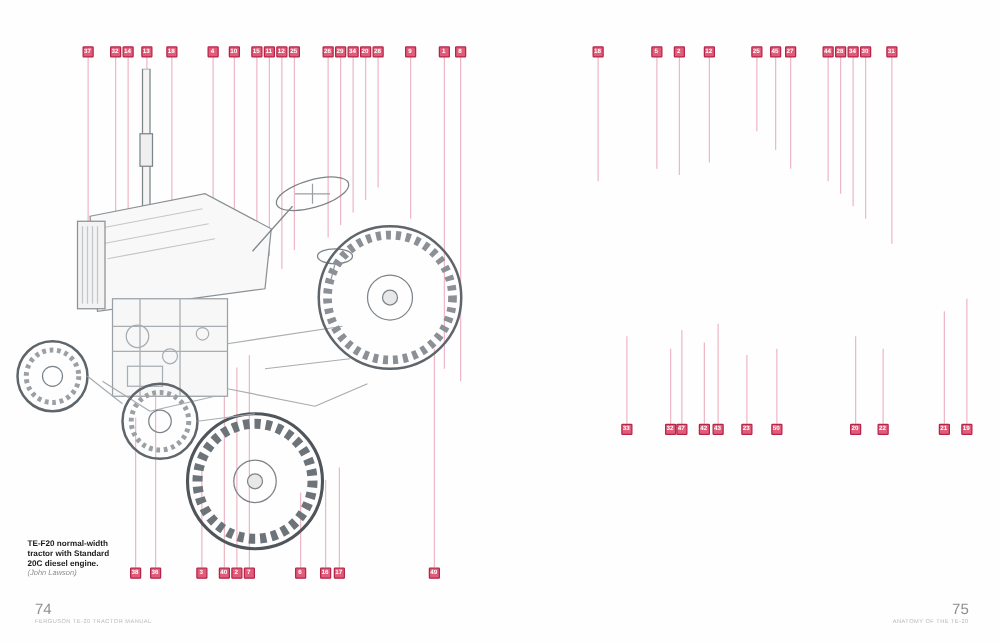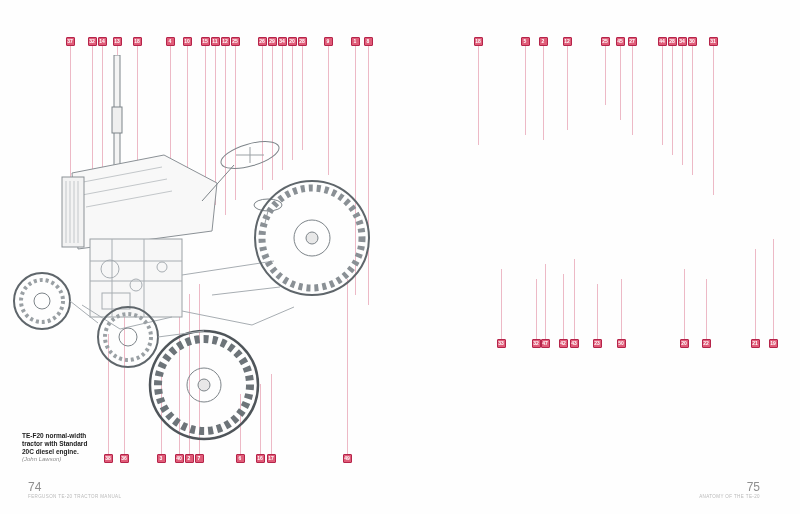--- a/index.html
+++ b/index.html
@@ -1,20 +1,20 @@
 <!DOCTYPE html>
 <html><head>
 <meta charset="utf-8">
 <style>
   html,body{margin:0;padding:0;background:#ffffff;}
   #canvas{position:relative;width:800px;height:514px;background:#fefefe;overflow:hidden;
           font-family:"Liberation Sans",sans-serif;}
   .page{position:absolute;top:0;height:514px;}
   #page-left{left:0;width:400px;}
-  #page-right{left:385px;width:400px;}
+  #page-right{left:400px;width:400px;}
 
   
   .marker{position:absolute;width:9px;height:9px;box-sizing:border-box;
           background:#e05c78;border:1px solid #b5244a;border-radius:1px;
           color:#fff;font-size:5px;font-weight:bold;line-height:7px;text-align:center;z-index:3;}
   .leader{position:absolute;width:1px;background:#edb9c6;z-index:1;}
 
   
   .caption{position:absolute;z-index:4;}
   .cap-bold div{font-size:6.5px;font-weight:bold;color:#1c1c1c;line-height:8px;}

